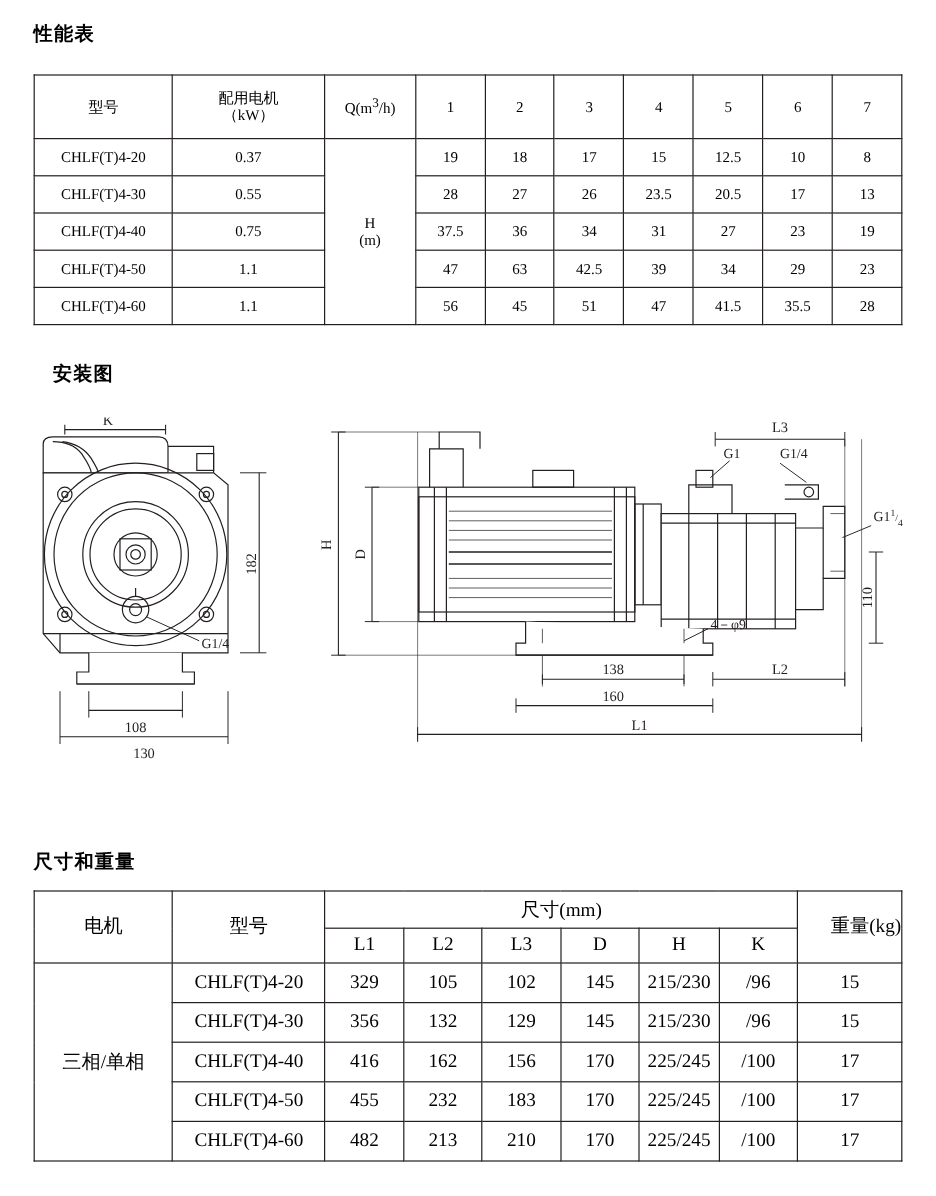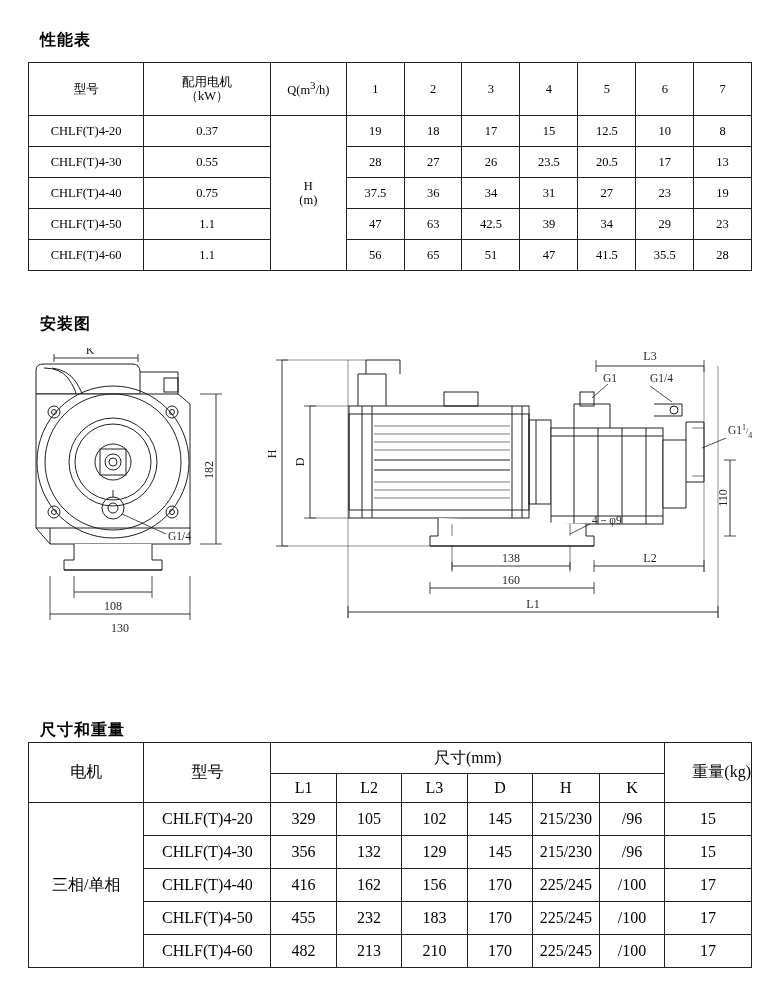--- a/index.html
+++ b/index.html
@@ -17,21 +17,21 @@
   }
   .page {
     position: relative;
     width: 780px;
     height: 997px;
   }
   h2.section-title {
     font-family: "Liberation Sans", sans-serif;
     font-size: 16px;
     font-weight: bold;
-    margin: 12px;
+    margin: 0;
     letter-spacing: 1px;
   }
   
   #perf-title { position: absolute; left: 28px; top: 18px; }
 
   table.grid {
     border-collapse: collapse;
     font-size: 12.5px;
   }
   table.grid td, table.grid th {
@@ -50,21 +50,21 @@
   #perf-table td { height: 30px; }
   #perf-table .hdr { height: 52px; }
   #perf-table .c-model { width: 116px; }
   #perf-table .c-motor { width: 128px; }
   #perf-table .c-q { width: 76px; }
   #perf-table .c-v { width: 58px; }
   .sup-frac { font-size: 11px; vertical-align: super; }
   .two-line { line-height: 1.15; }
 
   
-  #install-title { position: absolute; left: 28px; top: 302px; }
+  #install-title { position: absolute; left: 44px; top: 302px; }
   #drawing {
     position: absolute;
     left: 14px;
     top: 348px;
     width: 752px;
     height: 320px;
   }
   #drawing svg { display: block; }
 
   
@@ -156,21 +156,21 @@
         <td>42.5</td>
         <td>39</td>
         <td>34</td>
         <td>29</td>
         <td>23</td>
       </tr>
       <tr>
         <td>CHLF(T)4-60</td>
         <td>1.1</td>
         <td>56</td>
-        <td>65</td>
+        <td>45</td>
         <td>51</td>
         <td>47</td>
         <td>41.5</td>
         <td>35.5</td>
         <td>28</td>
       </tr>
     </tbody>
   </table>
 
   <h2 class="section-title" id="install-title">安装图</h2>

